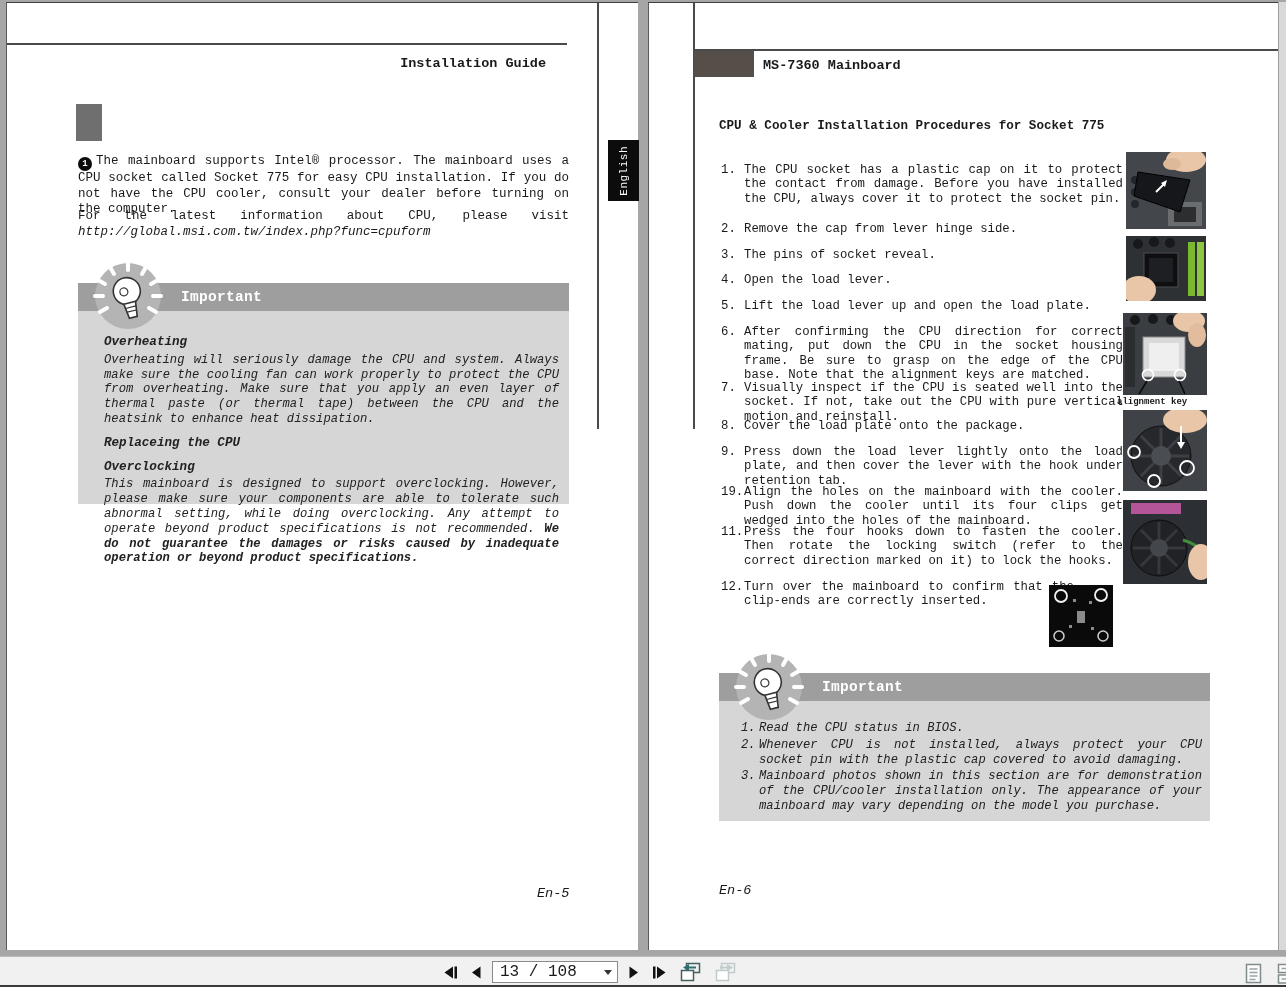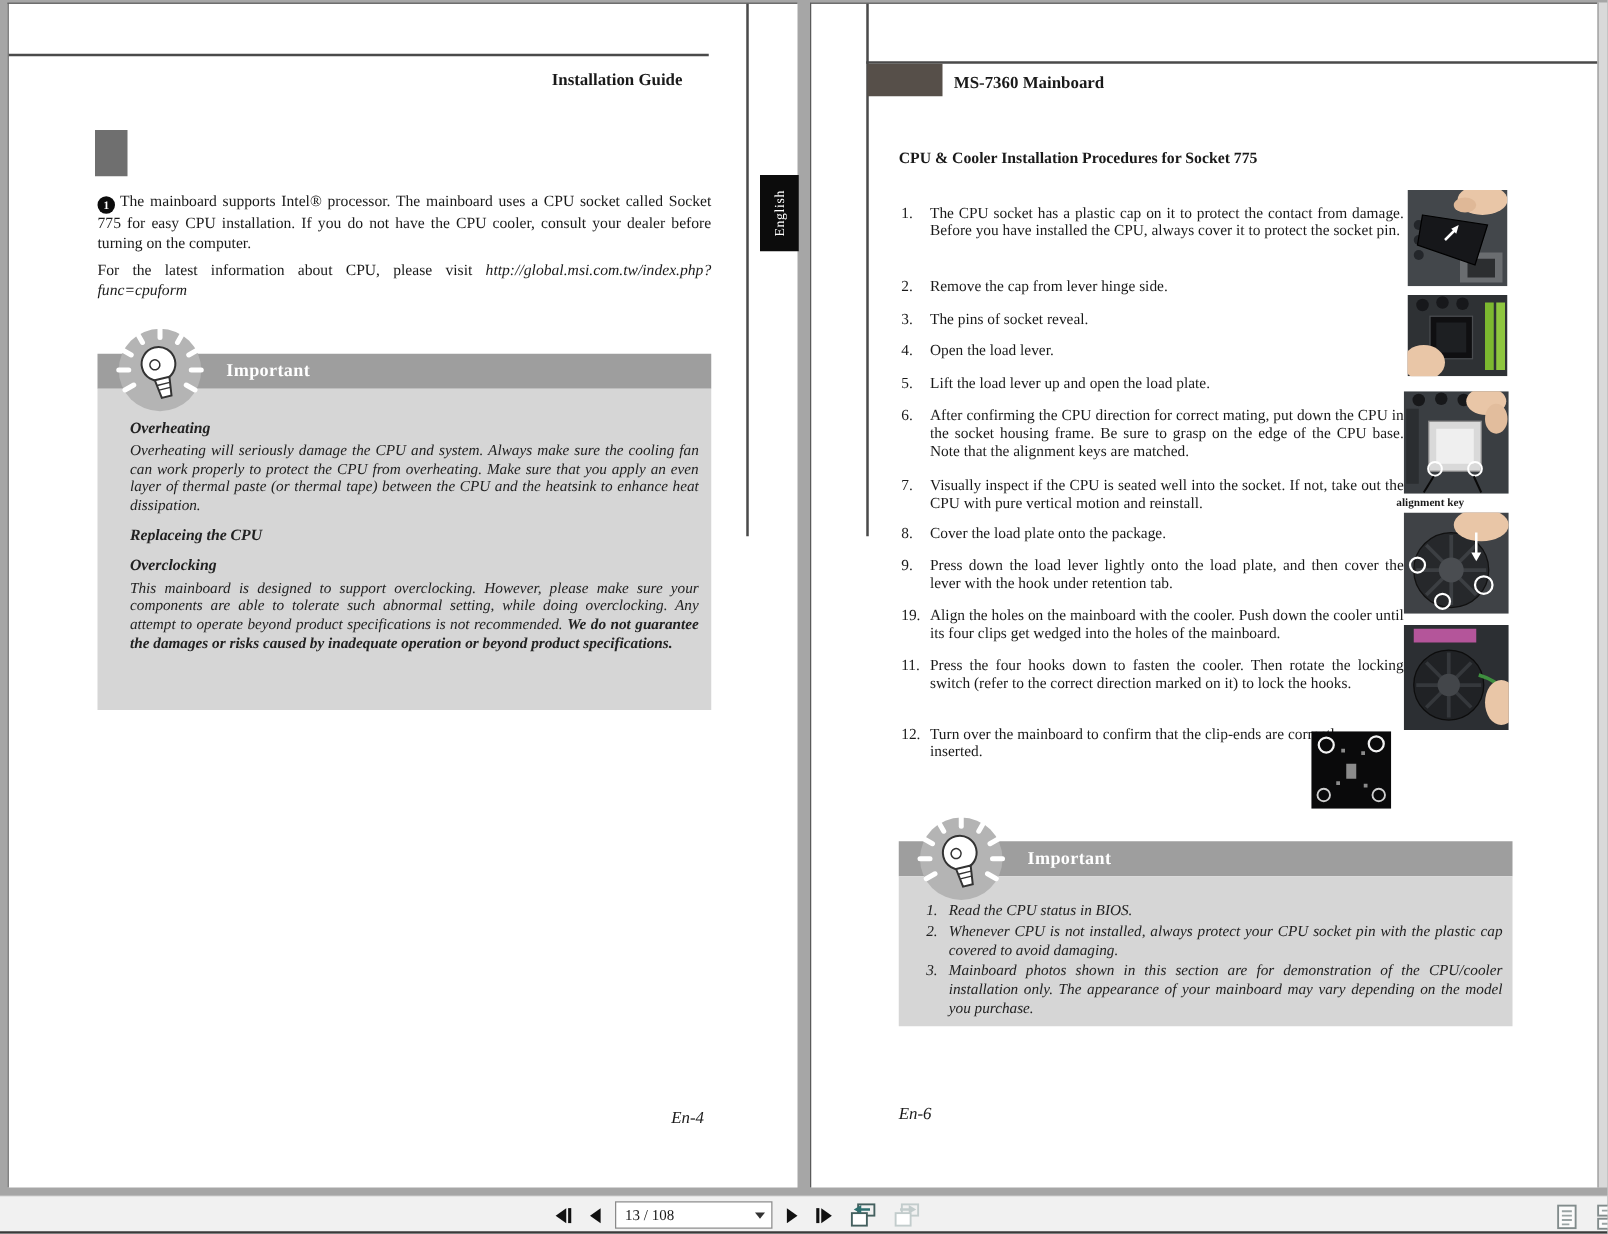--- a/index.html
+++ b/index.html
@@ -1,17 +1,17 @@
 <!DOCTYPE html>
 <html><head>
 <meta charset="utf-8">
 <style>
   html,body{margin:0;padding:0;}
   .window{position:relative;width:1286px;height:987px;background:#a6a6a6;overflow:hidden;
-          font-family:Liberation Serif, serif;color:#1a1a1a;}
+          font-family:Liberation Mono, monospace;color:#1a1a1a;}
   .page{position:absolute;top:2px;height:948px;background:#fff;box-sizing:border-box;
         border-top:1px solid #3f3f3f;border-left:1px solid #5a5a5a;}
   #left-page{left:6px;width:632px;}
   #right-page{left:648px;width:630px;}
   .scroll-strip{position:absolute;left:1278px;top:2px;width:8px;height:948px;background:#d9d9d9;border-left:1px solid #9f9f9f;box-sizing:border-box;}
 
   
   .lp-toprule{position:absolute;left:0;top:40px;width:560px;height:2px;background:#4a4a4a;}
   .lp-header{position:absolute;left:0;top:53px;width:539px;text-align:right;font-weight:bold;font-size:13.5px;}
   .lp-titlebar{position:absolute;left:69px;top:104px;width:493px;height:31px;background:#c9c9c9;}
@@ -22,21 +22,21 @@
           font-size:9px;font-weight:bold;text-align:center;line-height:14px;vertical-align:-2px;margin-right:4px;}
   .lp-info{position:absolute;left:71px;top:206px;width:491px;font-size:12.5px;line-height:15.6px;text-align:justify;}
   .it{font-style:italic;}
   .imp-head{position:absolute;width:491px;height:28px;background:#9e9e9e;}
   .imp-head span{display:block;padding-left:103px;line-height:28px;color:#fff;font-weight:bold;font-size:14.5px;letter-spacing:.3px;}
   .imp-body{position:absolute;width:491px;background:#d6d6d6;box-sizing:border-box;
             font-style:italic;font-size:12.2px;line-height:14.8px;text-align:justify;color:#222;}
   .imp-body h4{margin:9px 0 3px 0;font-size:12.6px;}
   .imp-body p{margin:0 0 2px 0;}
   #lp-imp-head{left:71px;top:280px;}
-  #lp-imp-body{left:71px;top:308px;height:257px;padding:15px 10px 0 26px;}
+  #lp-imp-body{left:71px;top:308px;height:193px;padding:15px 10px 0 26px;}
   .bulb{position:absolute;z-index:3;}
   #lp-bulb{left:84px;top:255px;}
   .lp-vrule{position:absolute;left:590px;top:0;width:2px;height:426px;background:#4a4a4a;}
   .lang-tab{position:absolute;left:601px;top:137px;width:31px;height:61px;background:#0c0c0c;
             display:flex;align-items:center;justify-content:center;}
   .lang-tab span{writing-mode:vertical-rl;transform:rotate(180deg);color:#fff;font-size:11px;letter-spacing:.5px;}
   .pageno{position:absolute;font-style:italic;font-size:13.5px;}
   #lp-pageno{left:530px;top:883px;}
 
   
@@ -57,21 +57,21 @@
   .imp-item{position:relative;padding-left:18px;margin:0;}
   .imp-item .num{position:absolute;left:0;top:0;}
   #rp-pageno{left:70px;top:880px;}
 
   
   .toolbar{position:absolute;left:0;top:956px;width:1286px;height:31px;background:#f1f1f1;
            border-top:1px solid #b9b9b9;border-bottom:2px solid #3a3a3a;box-sizing:border-box;}
   .nav{position:absolute;left:441px;top:3px;display:flex;align-items:center;gap:7px;height:24px;}
   .tb-btn{background:none;border:none;padding:2px;cursor:pointer;display:flex;align-items:center;}
   .page-combo{width:112px;height:20px;background:#fff;border:1px solid #8a8a8a;display:flex;
-              align-items:center;justify-content:space-between;padding:0 5px 0 7px;font-size:12px;}
+              align-items:center;justify-content:space-between;padding:0 5px 0 7px;font-size:16px;}
   .combo-arrow{width:0;height:0;border-left:4px solid transparent;border-right:4px solid transparent;border-top:5px solid #333;}
   .layout-btns{position:absolute;left:1243px;top:4px;display:flex;gap:11px;}
 </style>
 </head>
 <body>
 
 <div class="window">
 
   <div class="page" id="left-page">
     <div class="lp-toprule"></div>
@@ -116,21 +116,21 @@
       <p>Overheating will seriously damage the CPU and system. Always make sure the cooling fan can work properly to protect the CPU from overheating. Make sure that you apply an even layer of thermal paste (or thermal tape) between the CPU and the heatsink to enhance heat dissipation.</p>
       <h4>Replaceing the CPU</h4>
       <h4>Overclocking</h4>
       <p><span>This mainboard is designed to support overclocking. However, please make sure your components are able to tolerate such abnormal setting, while doing overclocking. Any attempt to operate beyond product specifications is not recommended. </span><b>We do not guarantee the damages or risks caused by inadequate operation or beyond product specifications.</b></p>
     </div>
 
     <div class="lp-vrule"></div>
     <div class="lang-tab">
       <span>English</span>
     </div>
-    <div class="pageno" id="lp-pageno">En-4</div>
+    <div class="pageno" id="lp-pageno">En-5</div>
   </div>
 
   <div class="page" id="right-page">
     <div class="rp-vrule"></div>
     <div class="rp-hrule"></div>
     <div class="rp-block"></div>
     <div class="rp-header">MS-7360 Mainboard</div>
     <div class="rp-sectitle">CPU &amp; Cooler Installation Procedures for Socket 775</div>
 
     <div class="step" style="top:160px;"><span class="num">1.</span><span>The CPU socket has a plastic cap on it to protect the contact from damage. Before you have installed the CPU, always cover it to protect the socket pin.</span></div>

